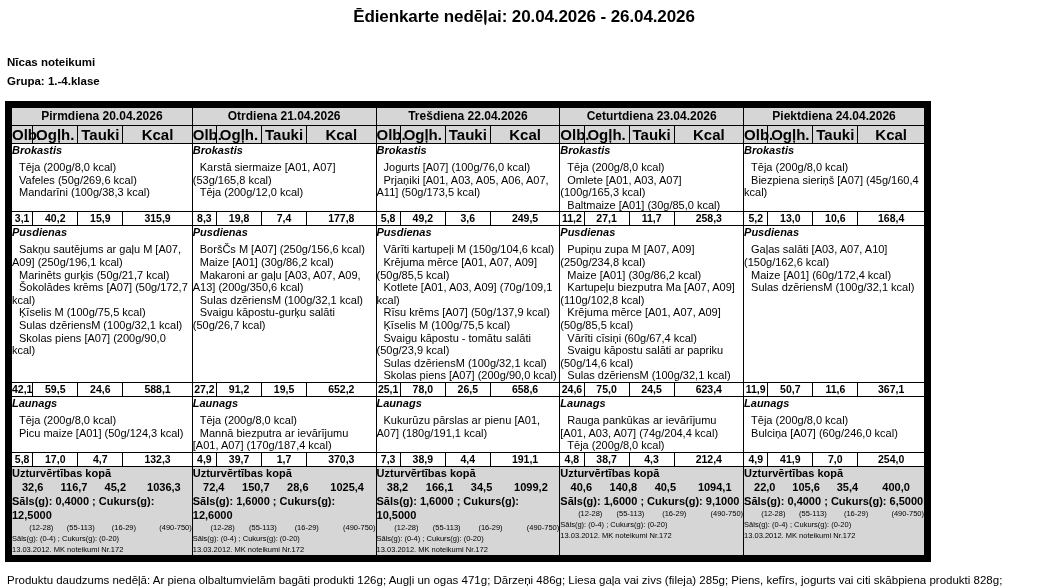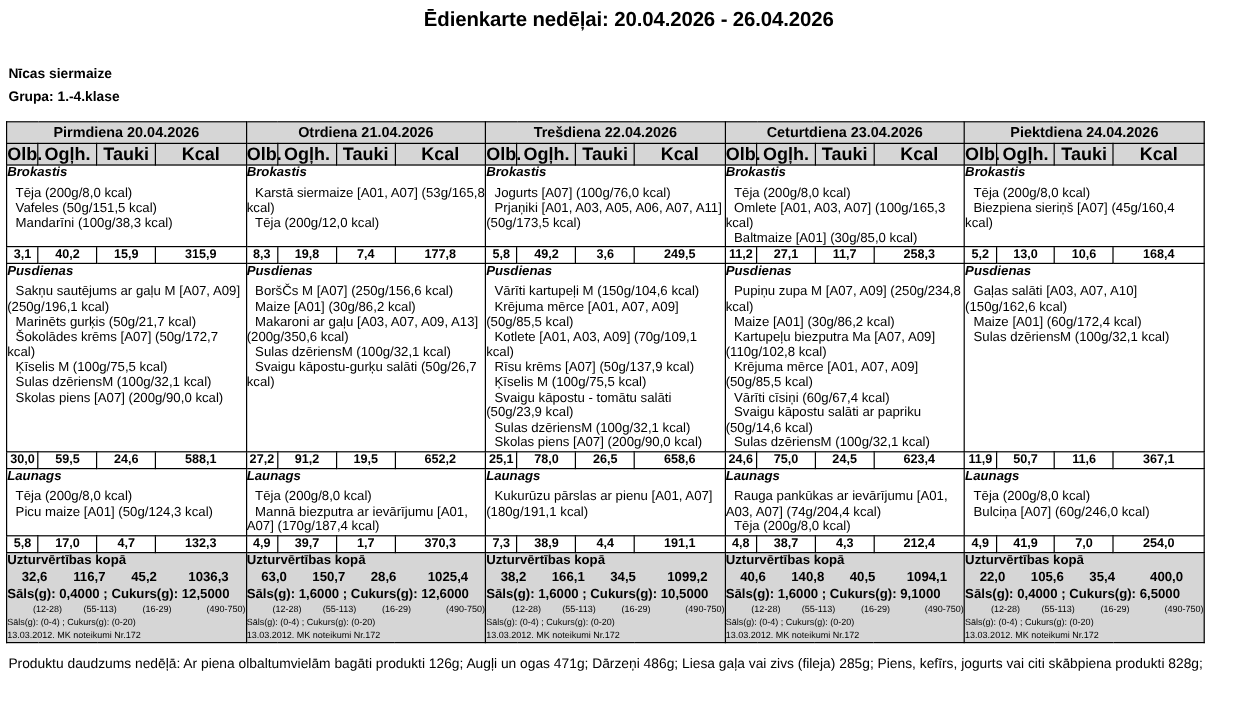--- a/index.html
+++ b/index.html
@@ -31,23 +31,23 @@
     margin: 27px 0 0 7px;
     font-size: 11.5px;
     font-weight: bold;
     line-height: 17px;
   }
   .org-block div { margin-bottom: 2px; }
 
   table.menu {
     border-collapse: collapse;
     table-layout: fixed;
-    width: 999px;
+    width: 926px;
     margin: 11px 0 0 5px;
-    border: 1px solid #000000;
+    border: 7px solid #000000;
   }
   table.menu td, table.menu th {
     border: 1px solid #000;
     padding: 0;
     vertical-align: top;
   }
 
   
   .day-head {
     background: #d6d6d6;
@@ -138,21 +138,21 @@
   }
 </style>
 </head>
 <body>
 
 <div class="page">
 
   <div class="doc-title">Ēdienkarte nedēļai: 20.04.2026 - 26.04.2026</div>
 
   <div class="org-block">
-    <div>Nīcas siermaize</div>
+    <div>Nīcas noteikumi</div>
     <div>Grupa: 1.-4.klase</div>
   </div>
 
   <table class="menu">
     <colgroup id="colgroup-days">
         <col style="width: 2.64%;">
         <col style="width: 4.9%;">
         <col style="width: 4.9%;">
         <col style="width: 7.56%;">
         <col style="width: 2.64%;">
@@ -202,21 +202,21 @@
           <th class="nut-head">Tauki</th>
           <th class="nut-head">Kcal</th>
         </tr>
     </thead>
     <tbody id="table-body">
         <tr>
           <td colspan="4" class="meal-cell">
             <div class="meal-title">Brokastis</div>
             <div class="meal-list">
               <div class="meal-item">Tēja  (200g/8,0 kcal)</div>
-              <div class="meal-item">Vafeles  (50g/151,5 kcal)</div>
+              <div class="meal-item">Vafeles  (50g/269,6 kcal)</div>
               <div class="meal-item">Mandarīni  (100g/38,3 kcal)</div>
             </div>
           </td>
           <td colspan="4" class="meal-cell">
             <div class="meal-title">Brokastis</div>
             <div class="meal-list">
               <div class="meal-item">Karstā siermaize [A01, A07] (53g/165,8 kcal)</div>
               <div class="meal-item">Tēja  (200g/12,0 kcal)</div>
             </div>
           </td>
@@ -315,21 +315,21 @@
           <td colspan="4" class="meal-cell">
             <div class="meal-title">Pusdienas</div>
             <div class="meal-list">
               <div class="meal-item">Gaļas salāti [A03, A07, A10] (150g/162,6 kcal)</div>
               <div class="meal-item">Maize [A01] (60g/172,4 kcal)</div>
               <div class="meal-item">Sulas dzēriensM  (100g/32,1 kcal)</div>
             </div>
           </td>
         </tr>
         <tr>
-          <td class="tot-cell">30,0</td>
+          <td class="tot-cell">42,1</td>
           <td class="tot-cell">59,5</td>
           <td class="tot-cell">24,6</td>
           <td class="tot-cell">588,1</td>
           <td class="tot-cell">27,2</td>
           <td class="tot-cell">91,2</td>
           <td class="tot-cell">19,5</td>
           <td class="tot-cell">652,2</td>
           <td class="tot-cell">25,1</td>
           <td class="tot-cell">78,0</td>
           <td class="tot-cell">26,5</td>
@@ -416,21 +416,21 @@
               <span>(55-113)</span>
               <span>(16-29)</span>
               <span class="wide">(490-750)</span>
             </div>
             <div class="sum-note">Sāls(g): (0-4) ; Cukurs(g): (0-20)</div>
             <div class="sum-note">13.03.2012. MK noteikumi Nr.172</div>
           </td>
           <td colspan="4" class="sum-cell">
             <div class="sum-title">Uzturvērtības kopā</div>
             <div class="sum-nums">
-              <span>63,0</span>
+              <span>72,4</span>
               <span>150,7</span>
               <span>28,6</span>
               <span class="wide">1025,4</span>
             </div>
             <div class="sum-salt">Sāls(g): 1,6000 ; Cukurs(g): 12,6000</div>
             <div class="sum-ranges">
               <span>(12-28)</span>
               <span>(55-113)</span>
               <span>(16-29)</span>
               <span class="wide">(490-750)</span>

